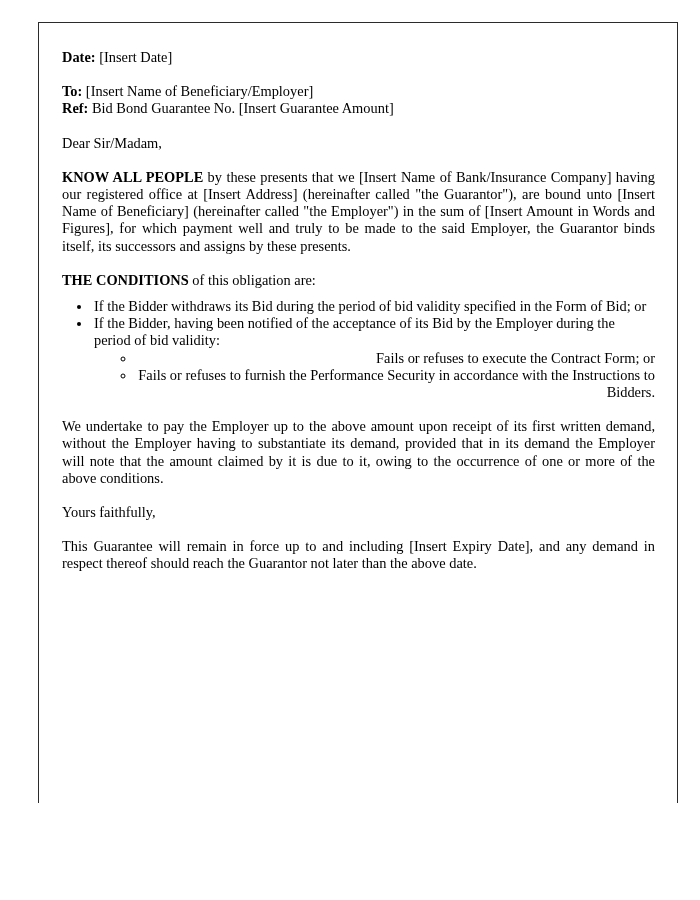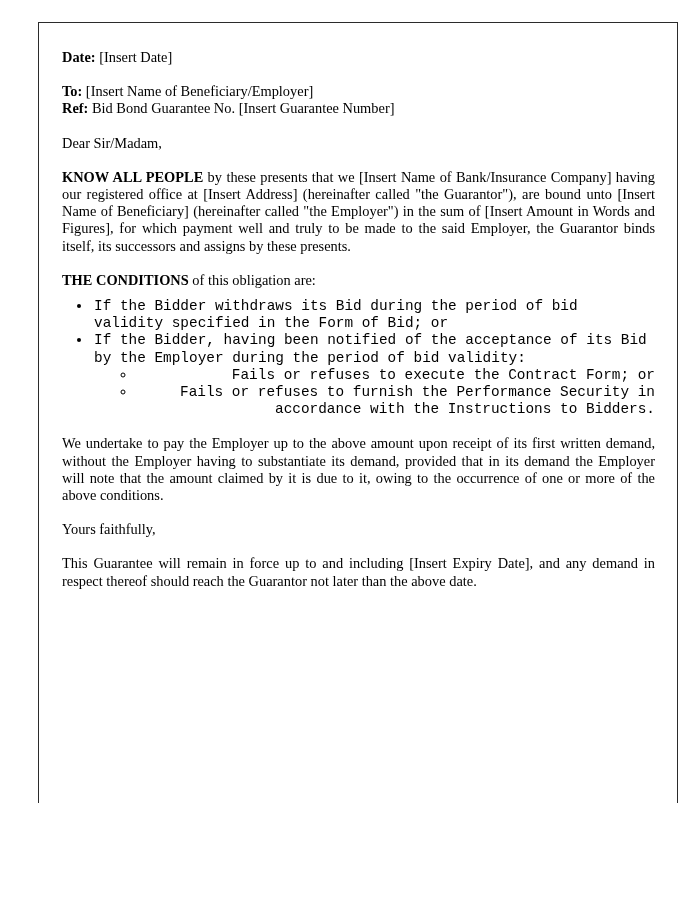--- a/index.html
+++ b/index.html
@@ -64,21 +64,20 @@
 
   
   .tight {
     margin-bottom: 0;
   }
 
   ul.lvl1 {
     margin: 9px 0 17px 0;
     padding-left: 30px;
     list-style-type: disc;
-    font-family: Liberation Mono, monospace;
   }
   ul.lvl1 > li {
     margin: 0 0 0 0;
     padding-left: 2px;
     text-align: left;
   }
   ul.lvl2 {
     margin: 0;
     padding-left: 42px;
     list-style-type: circle;
@@ -98,21 +97,21 @@
 
   <div id="doc-frame">
 
     <div id="doc-body">
 
       <p class="para left"><span class="lead">Date:</span><span> [Insert Date]</span></p>
 
       <p class="para left tight"><span class="lead">To:</span><span> [Insert Name of Beneficiary/Employer]</span></p>
 
 
-      <p class="para left"><span class="lead">Ref:</span><span> Bid Bond Guarantee No. [Insert Guarantee Number]</span></p>
+      <p class="para left"><span class="lead">Ref:</span><span> Bid Bond Guarantee No. [Insert Guarantee Amount]</span></p>
 
       <p class="para left">Dear Sir/Madam,</p>
 
 
       <p class="para"><span class="lead">KNOW ALL PEOPLE</span><span> by these presents that we [Insert Name of Bank/Insurance Company] having our registered office at [Insert Address] (hereinafter called "the Guarantor"), are bound unto [Insert Name of Beneficiary] (hereinafter called "the Employer") in the sum of [Insert Amount in Words and Figures], for which payment well and truly to be made to the said Employer, the Guarantor binds itself, its successors and assigns by these presents.</span></p>
 
       <p class="para left tight"><span class="lead">THE CONDITIONS</span><span> of this obligation are:</span></p>
 
       <ul class="lvl1">
         <li>

